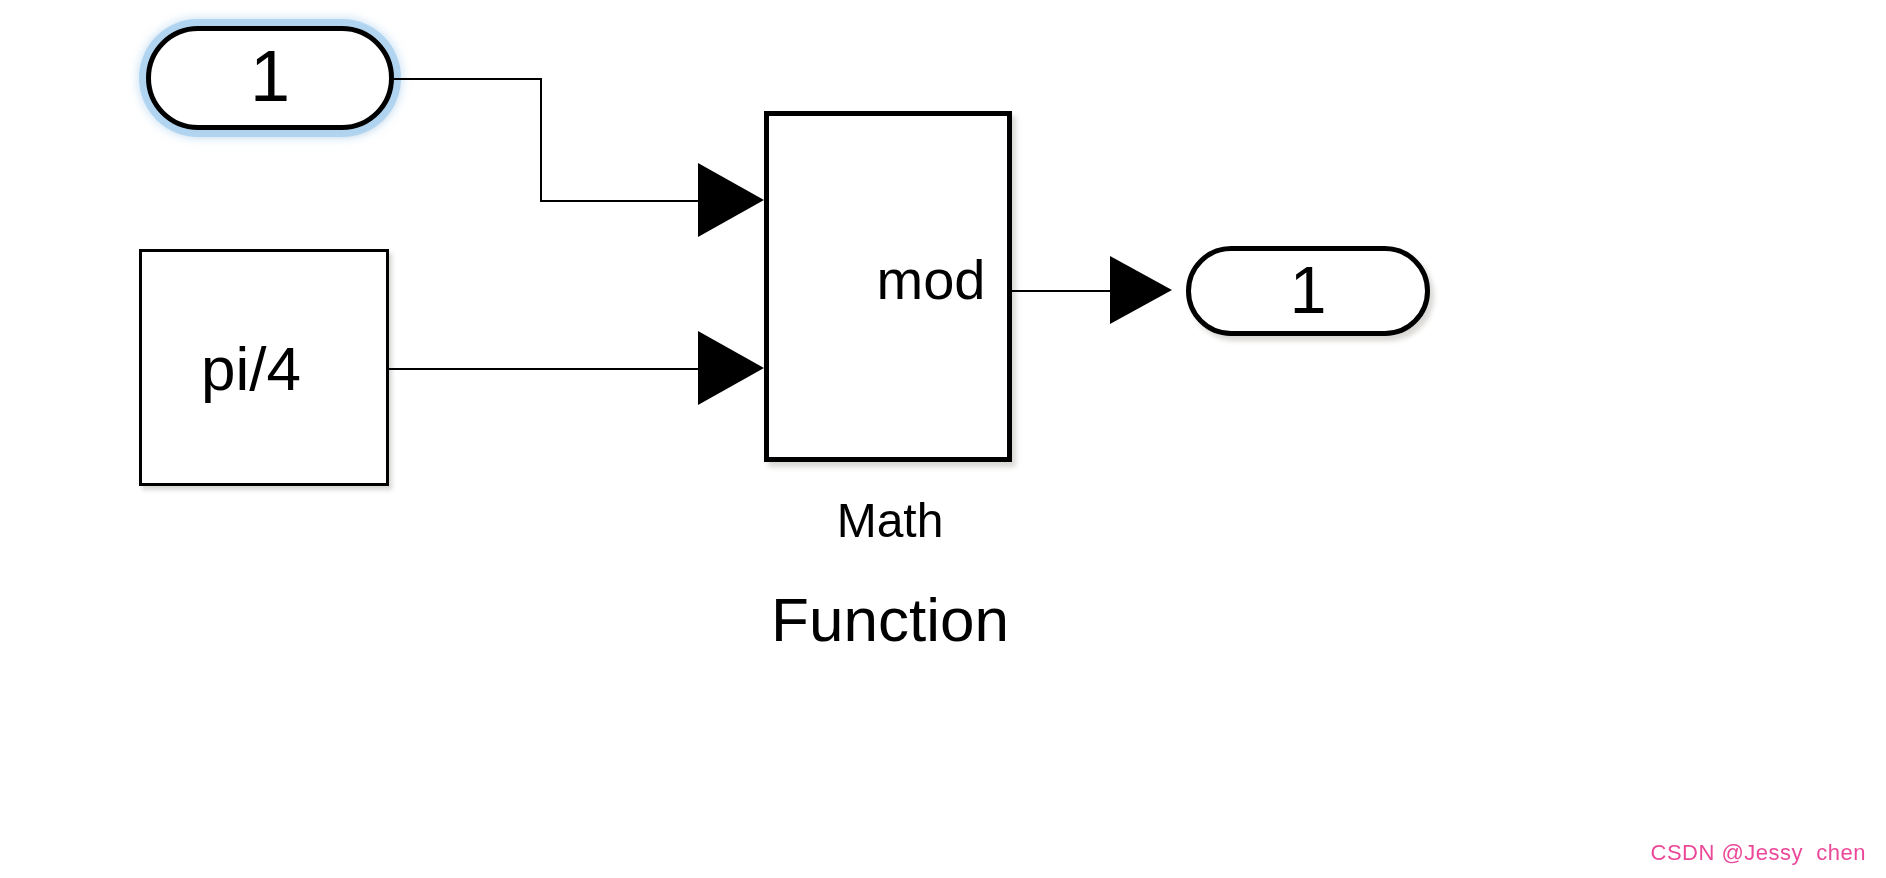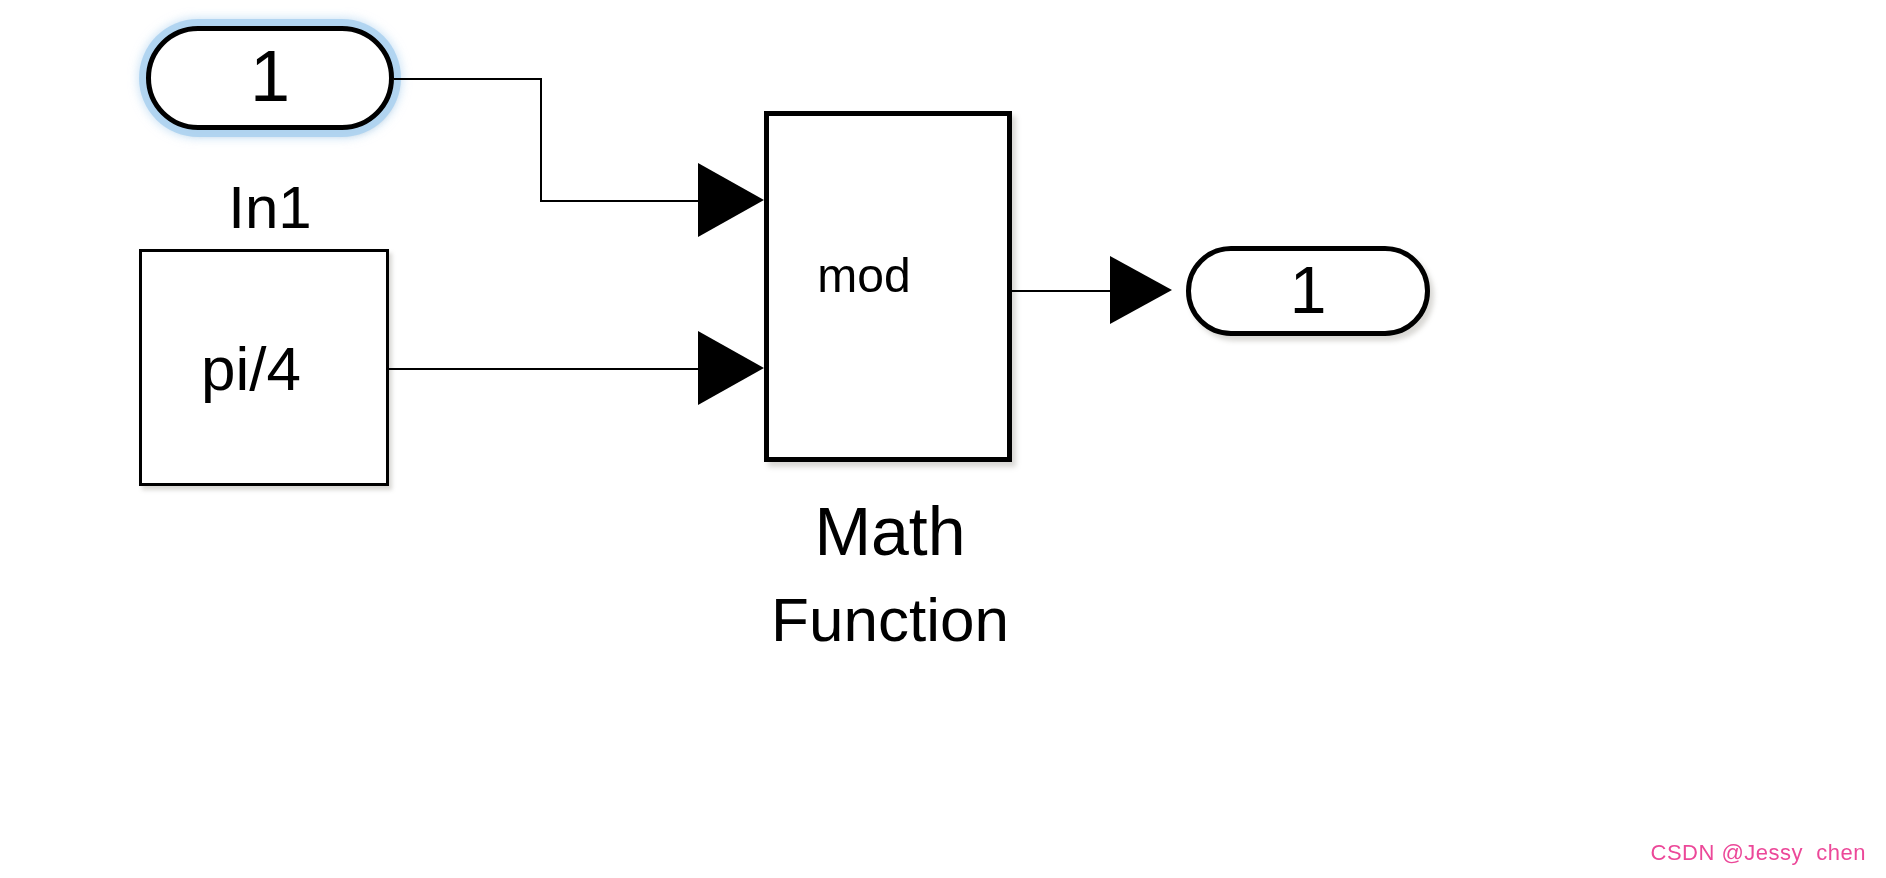--- a/index.html
+++ b/index.html
@@ -82,30 +82,30 @@
     left: 764px;
     top: 111px;
     width: 248px;
     height: 351px;
     box-sizing: border-box;
     background: #ffffff;
     border: 5px solid #000000;
     box-shadow: 4px 5px 5px rgba(120, 115, 105, 0.28);
   }
   #math-op {
-    left: 740px;
+    left: 807px;
     top: 252px;
     width: 248px;
-    font-size: 48px;
+    font-size: 56px;
   }
   #label-math-1 {
     left: 740px;
     top: 497px;
     width: 300px;
-    font-size: 68px;
+    font-size: 48px;
   }
   #label-math-2 {
     left: 700px;
     top: 589px;
     width: 380px;
     font-size: 62px;
     text-align: center;
   }
 
   
@@ -192,21 +192,20 @@
     white-space: pre;
   }
 </style>
 </head>
 <body>
 
 <div id="canvas">
 
   <div id="inport-in1"></div>
   <div class="blk-text" id="inport-in1-value">1</div>
-  <div class="blk-text" id="label-in1">In1</div>
 
   <div id="const-block"></div>
   <div class="blk-text" id="const-value">pi/4</div>
 
   <div id="math-block"></div>
   <div class="blk-text" id="math-op">mod</div>
   <div class="blk-text" id="label-math-1">Math</div>
   <div class="blk-text" id="label-math-2">Function</div>
 
   <div id="outport-out1"></div>

